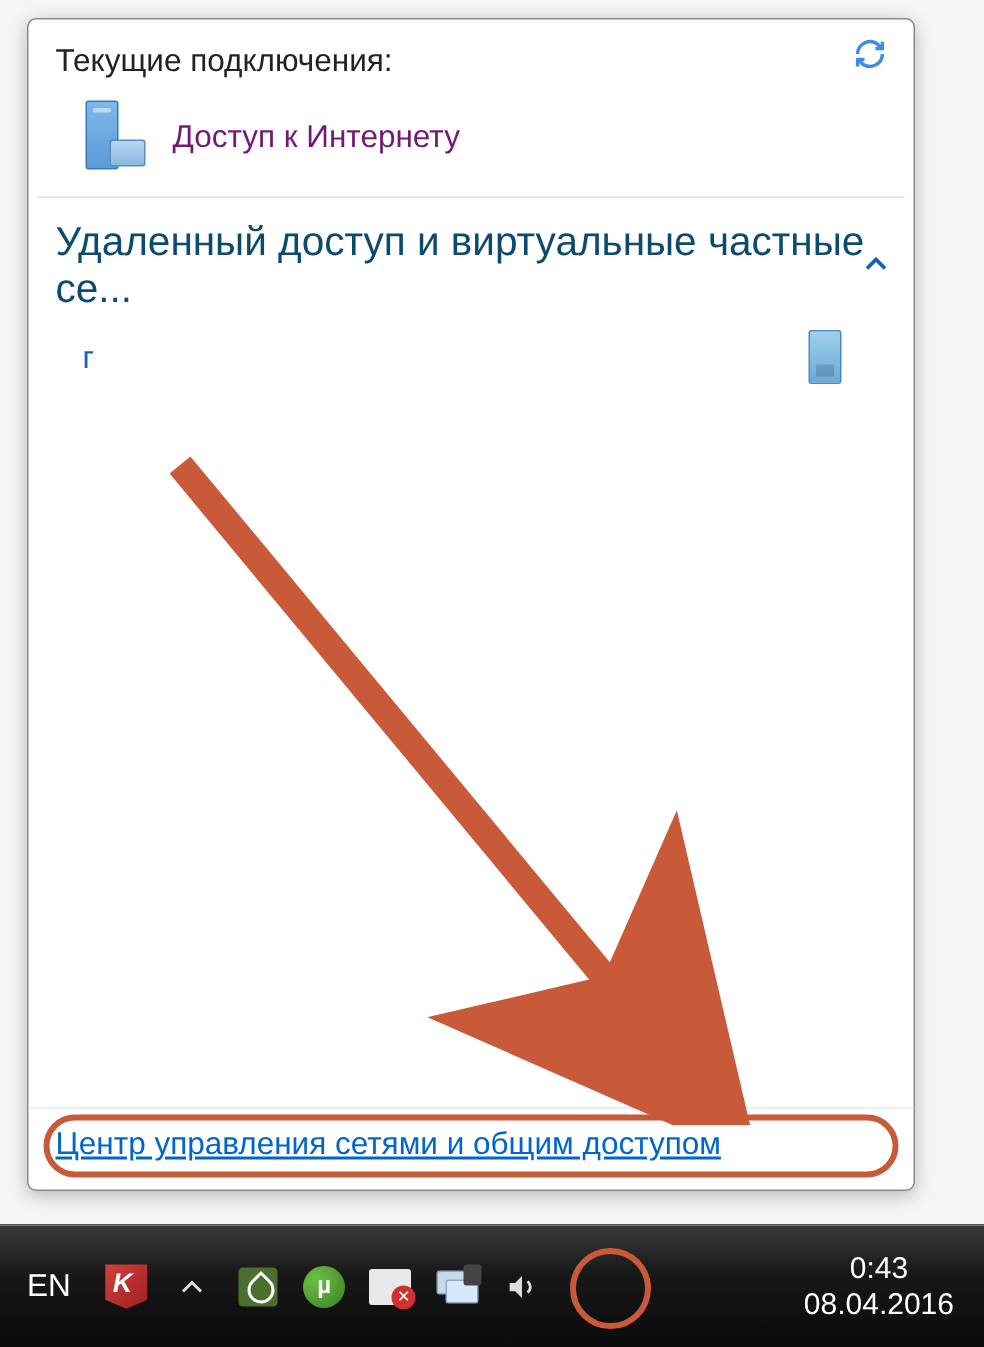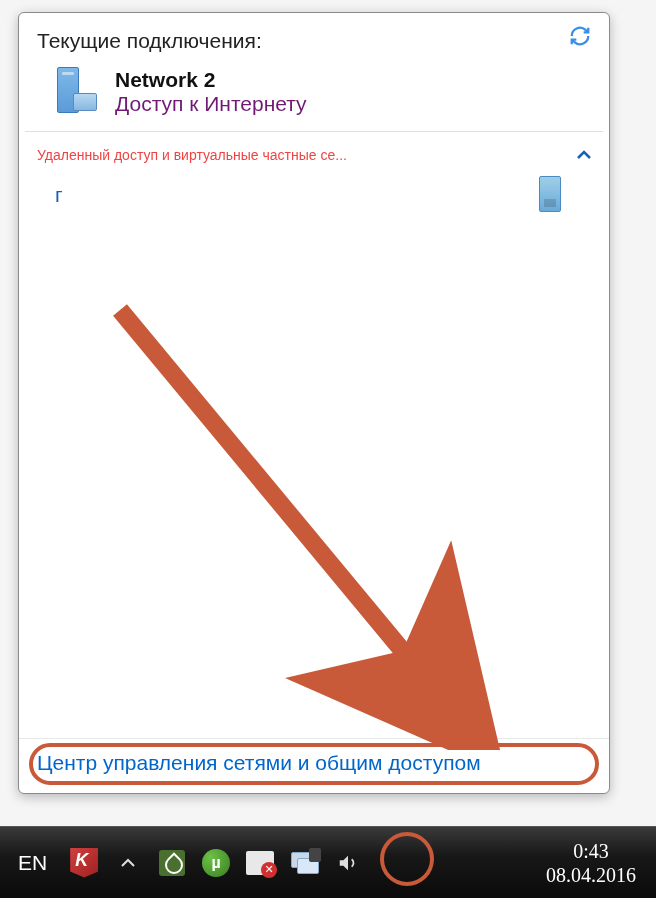--- a/index.html
+++ b/index.html
@@ -102,22 +102,22 @@
     .section {
       padding: 14px 18px 0 18px;
     }
     .section-row {
       display: flex;
       align-items: center;
       justify-content: space-between;
       cursor: pointer;
     }
     .section-label {
-      font-size: 14px;
-      color: #ef4444;
+      font-size: 27px;
+      color: #0c4a6e;
     }
     .chevron {
       color: #1a5fb4;
       font-size: 16px;
       font-weight: bold;
     }
     .vpn-row {
       display: flex;
       align-items: center;
       justify-content: space-between;
@@ -154,20 +154,21 @@
     }
     .footer-link-row {
       padding: 12px 18px 18px 18px;
       border-top: 1px solid #e8e8e8;
       position: relative;
     }
     .footer-link {
       font-size: 21px;
       color: #0066cc;
       cursor: pointer;
+      text-decoration: underline;
     }
     .highlight-oval {
       position: absolute;
       left: 10px;
       right: 10px;
       top: 4px;
       bottom: 8px;
       border: 4px solid #c85a3a;
       border-radius: 22px;
       pointer-events: none;
@@ -177,21 +178,21 @@
       left: 100px;
       top: 290px;
       pointer-events: none;
       z-index: 5;
     }
     .taskbar {
       position: absolute;
       bottom: 0;
       left: 0;
       right: 0;
-      height: 72px;
+      height: 82px;
       background: linear-gradient(to bottom, #3a3a3a 0%, #181818 40%, #0a0a0a 100%);
       border-top: 1px solid #555;
       display: flex;
       align-items: center;
       padding: 0 8px;
       gap: 8px;
     }
     .lang {
       color: #fff;
       font-size: 21px;
@@ -328,21 +329,20 @@
       color: #ddd;
       font-size: 22px;
     }
     .clock {
       margin-left: auto;
       color: #fff;
       text-align: center;
       font-size: 20px;
       line-height: 1.2;
       padding: 0 12px;
-      font-family: Liberation Serif, serif;
     }
   </style>
 </head>
 <body>
 
 <div class="flyout">
   <div class="flyout-header">
     <span class="flyout-title">Текущие подключения:</span>
     <span class="refresh-icon">
       <svg width="22" height="22" viewBox="0 0 24 24" fill="none" stroke="#3a8de8" stroke-width="2.5">
@@ -352,21 +352,20 @@
         <path d="M3 21v-5h5"></path>
       </svg>
     </span>
   </div>
   <div class="network-row">
     <div class="network-icon">
       <div class="server-box"></div>
       <div class="server-small"></div>
     </div>
     <div class="network-text">
-      <div class="name">Network  2</div>
       <div class="status">Доступ к Интернету</div>
     </div>
   </div>
   <div class="divider"></div>
   <div class="section">
     <div class="section-row">
       <span class="section-label">Удаленный доступ и виртуальные частные се...</span>
       <span class="chevron">
         <svg width="14" height="10" viewBox="0 0 14 10">
             <path d="M1 8 L7 2 L13 8" fill="none" stroke="#1a5fb4" stroke-width="2.5"></path>

